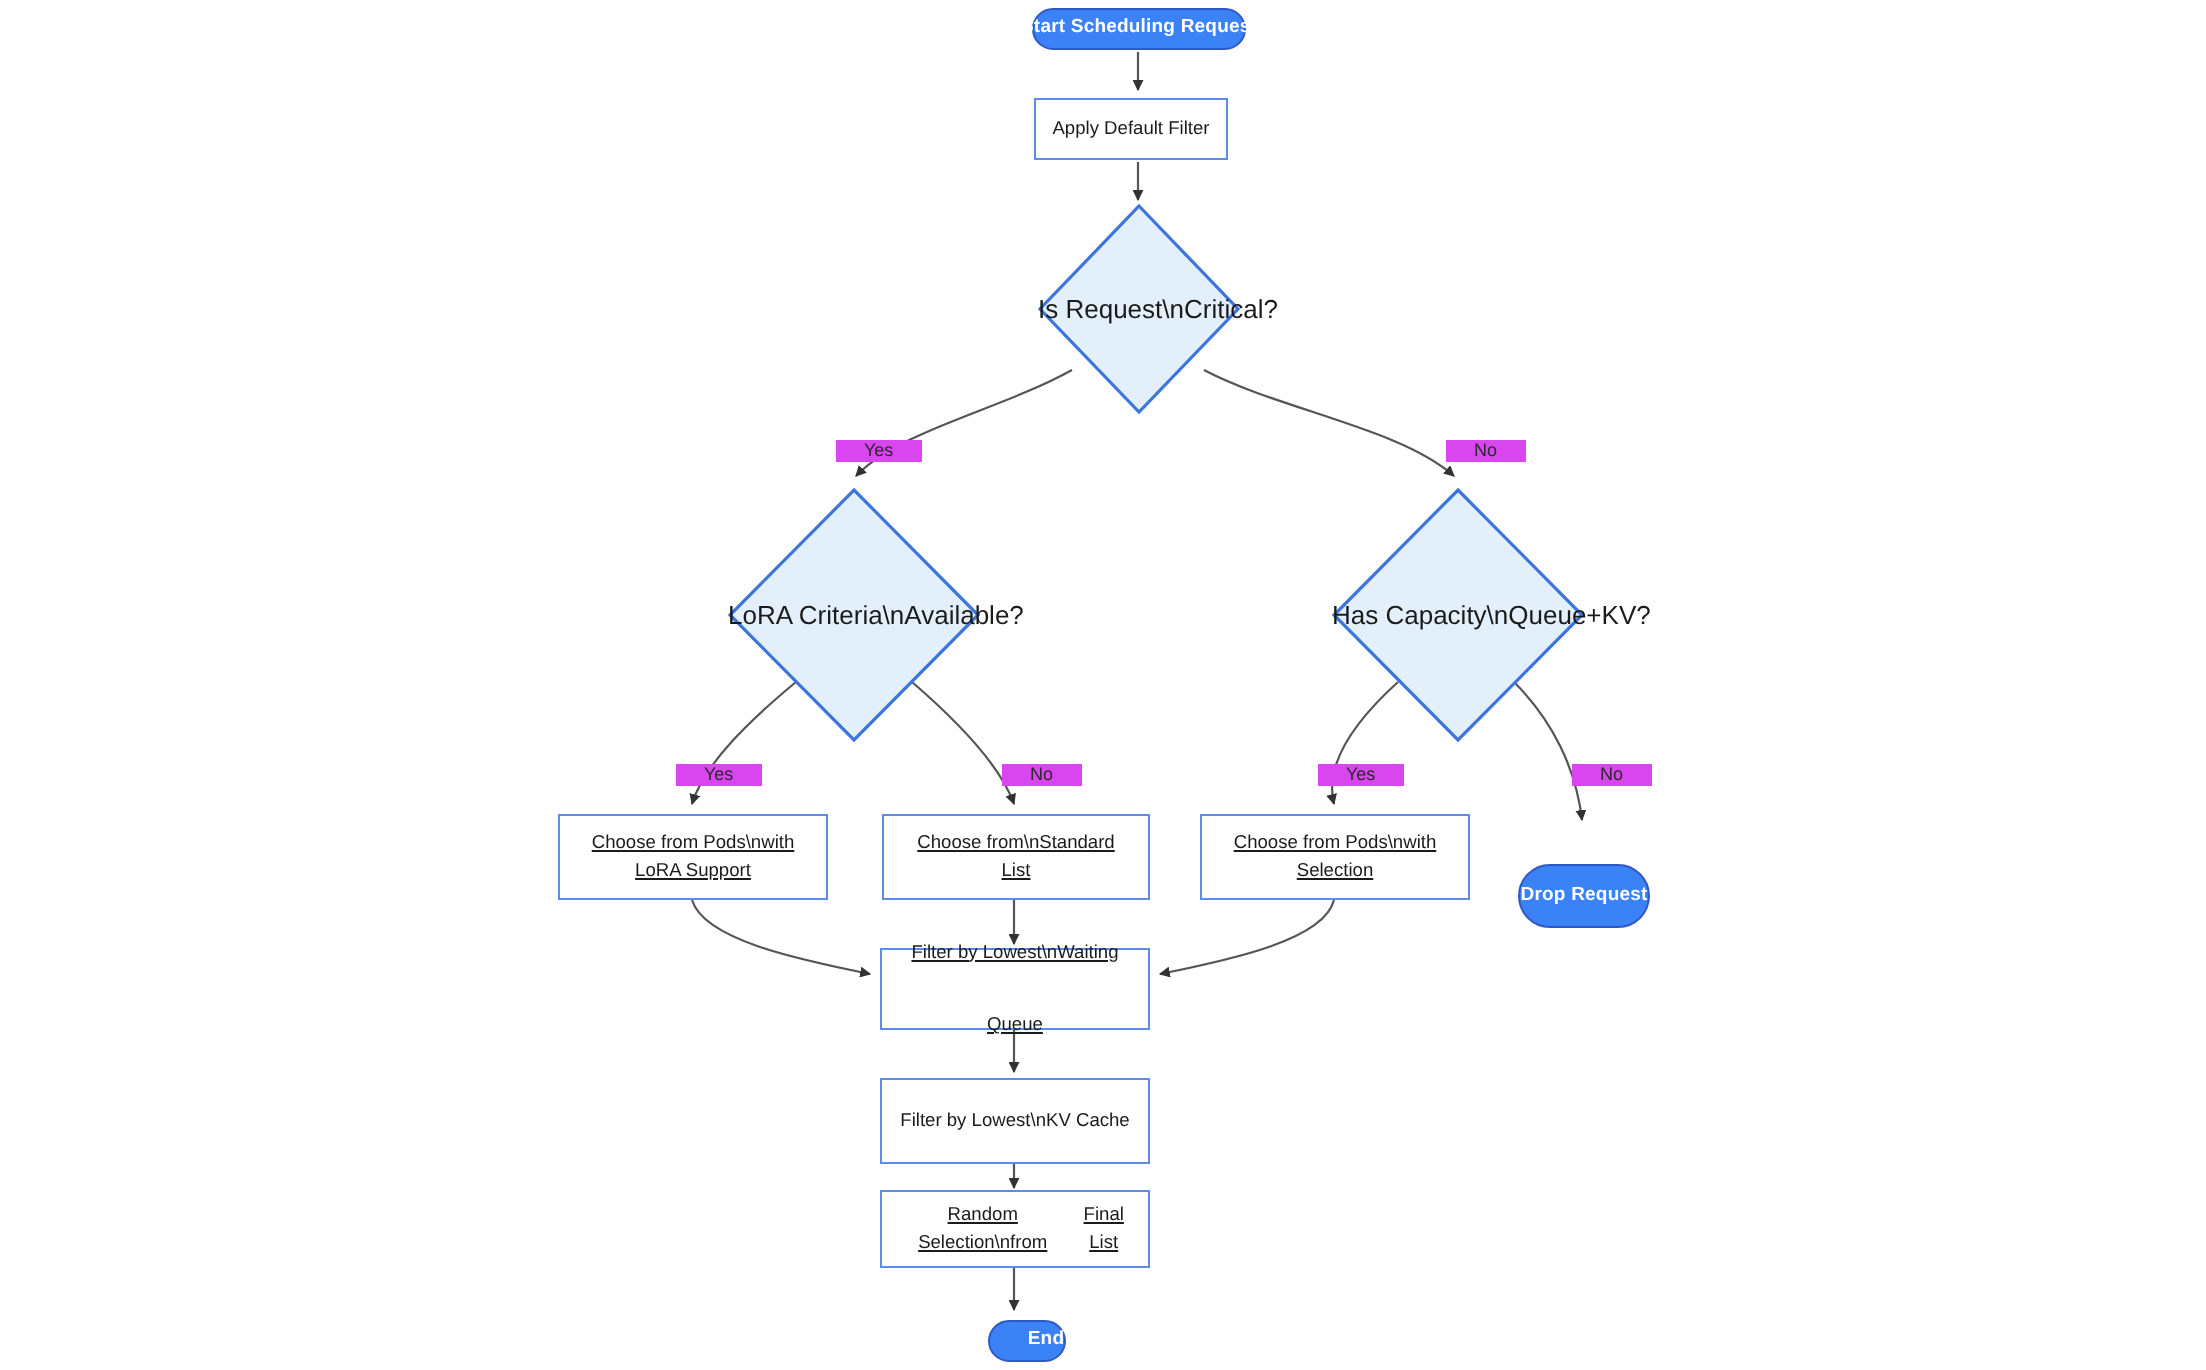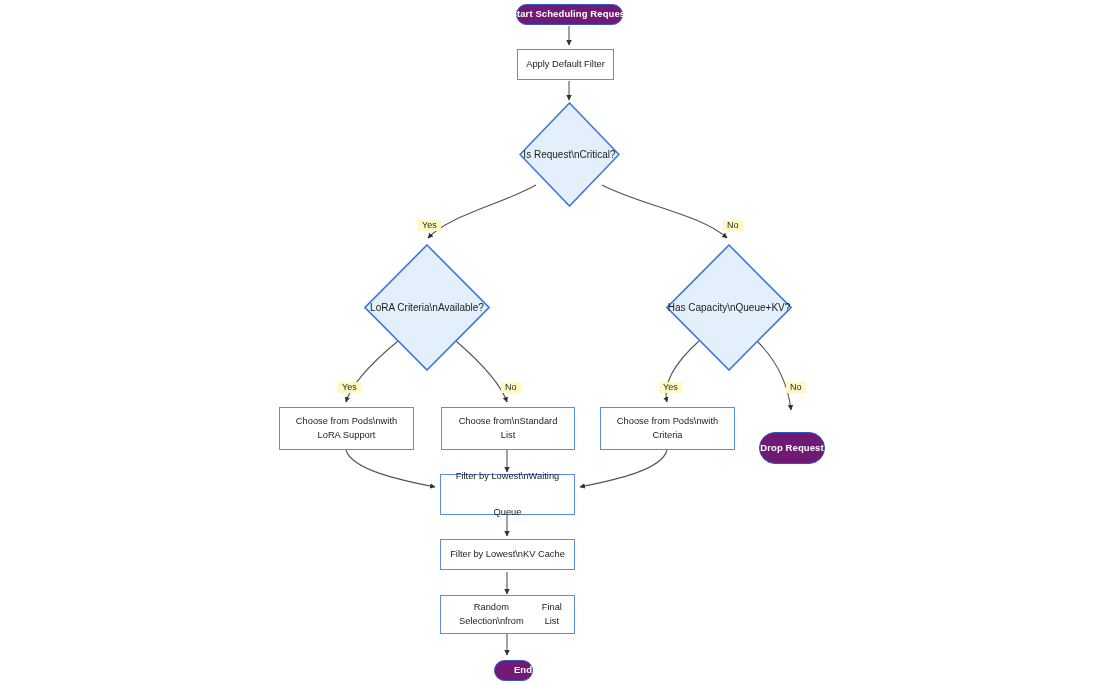--- a/index.html
+++ b/index.html
@@ -32,70 +32,70 @@
   .node {
     position: absolute;
     box-sizing: border-box;
     display: flex;
     align-items: center;
     justify-content: center;
     text-align: center;
   }
   
   .pill {
-    background: #701a75;
+    background: #3b82f6;
     border: 1px solid #2f59c4;
     border-radius: 999px;
     color: #ffffff;
     font-size: 9.5px;
     font-weight: bold;
     letter-spacing: 0.1px;
     padding: 0 9px;
     white-space: nowrap;
     line-height: 1.1;
   }
   
   .rect {
     background: #ffffff;
     border: 1.4px solid #5b8ceb;
     color: #1b1b1b;
     font-size: 9.3px;
     line-height: 13.5px;
     padding: 2px 6px;
   }
-  .rect .txt { display: block; }
+  .rect .txt { display: block; text-decoration: underline; }
   
   .diamond-wrap {
     position: absolute;
   }
   .diamond-shape {
     position: absolute;
     left: 0; top: 0;
     width: 100%; height: 100%;
   }
   .diamond-label {
     position: absolute;
     left: 0;
     top: 50%;
     width: 100%;
     transform: translateY(-50%);
     text-align: center;
-    font-size: 10px;
+    font-size: 13px;
     color: #1b1b1b;
     line-height: 12px;
     white-space: nowrap;
   }
   
   .edge-label {
     position: absolute;
-    background: #fef9c3;
+    background: #d946ef;
     color: #2a2a2a;
     font-size: 9px;
     line-height: 11px;
-    padding: 0px 4px;
+    padding: 0px 14px;
     white-space: nowrap;
   }
 </style>
 </head>
 <body>
 
 <div id="canvas">
 
   <svg class="edges" viewBox="0 0 1103 685" xmlns="http://www.w3.org/2000/svg">
     <defs>
@@ -181,33 +181,33 @@
     <span class="txt">LoRA Support</span>
   </div>
 
   <div class="node rect" style="left:441px; top:407px; width:134px; height:43px; flex-direction:column;">
     <span class="txt">Choose from\nStandard</span>
     <span class="txt">List</span>
   </div>
 
   <div class="node rect" style="left:600px; top:407px; width:135px; height:43px; flex-direction:column;">
     <span class="txt">Choose from Pods\nwith</span>
-    <span class="txt">Criteria</span>
+    <span class="txt">Selection</span>
   </div>
 
   <div class="node pill" style="left:759px; top:432px; width:66px; height:32px;">
     <span>Drop Request</span>
   </div>
 
   <div class="node rect" style="left:440px; top:474px; width:135px; height:41px; flex-direction:column;gap:23px;">
     <span class="txt">Filter by Lowest\nWaiting</span>
     <span class="txt">Queue</span>
   </div>
 
-  <div class="node rect" style="left:440px; top:539px; width:135px; height:31px;">
+  <div class="node rect" style="left:440px; top:539px; width:135px; height:43px;">
     <span>Filter by Lowest\nKV Cache</span>
   </div>
 
   <div class="node rect" style="left:440px; top:595px; width:135px; height:39px; flex-direction:row;">
     <span class="txt">Random Selection\nfrom</span>
     <span class="txt">Final List</span>
   </div>
 
   <div class="node pill" style="left:494px; top:660px; width:27px; height:21px;padding-left:28px;">
     <span>End</span>

